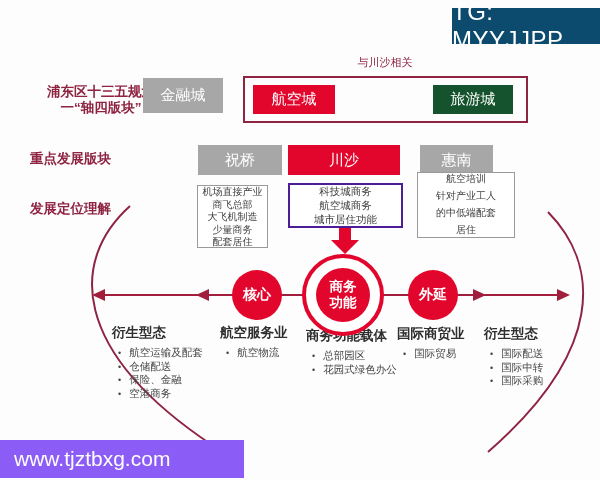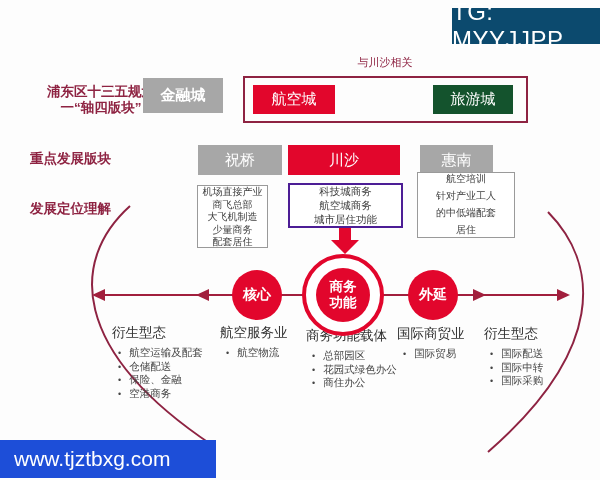--- a/index.html
+++ b/index.html
@@ -6,21 +6,21 @@
   html,body { background:#fff; }
   body { font-family:"Liberation Sans","DejaVu Sans",sans-serif; }
   #stage { position:relative; width:600px; height:480px; background:#fdfdfd; overflow:hidden; }
 
   .abs { position:absolute; }
 
   
   .wm-top { left:452px; top:8px; width:148px; height:36px; background:#0c4a6e;
             color:#fff; font-size:24px; display:flex; align-items:center; justify-content:center;
             letter-spacing:0.5px; z-index:5; }
-  .wm-bottom { left:0; top:440px; width:216px; height:38px; background:#1d4ed8;
+  .wm-bottom { left:0; top:440px; width:244px; height:38px; background:#8b5cf6;
                color:#fff; font-size:21px; display:flex; align-items:center; padding-left:14px;
                z-index:5; }
   .side-label { font-weight:bold; font-size:13.5px; color:#8e2342; z-index:2; }
   .plan-label { left:18px; top:84px; width:166px; text-align:center; line-height:16px; }
   .related-label { left:338px; top:55px; width:94px; text-align:center; font-size:11px;
                    color:#8e2342; z-index:2; }
 
   
   .block { display:flex; align-items:center; justify-content:center; color:#fff;
            font-size:15px; z-index:2; }
@@ -41,21 +41,21 @@
   .detail-box.red-border div { line-height:13px; font-size:10.5px; }
 
   
   .circle { border-radius:50%; background:#e2062c; color:#fff; font-weight:bold;
             display:flex; flex-direction:column; align-items:center; justify-content:center;
             z-index:3; }
   .ring { border-radius:50%; border:4px solid #e2062c; background:#fff; z-index:3; }
 
   
   .col { z-index:2; color:#454545; }
-  .col h4 { font-size:13.5px; color:#2f2f2f; font-weight:normal; margin-bottom:4px; white-space:nowrap; }
+  .col h4 { font-size:13.5px; color:#2f2f2f; font-weight:bold; margin-bottom:4px; white-space:nowrap; }
   .col ul { list-style:none; }
   .col li { font-size:10.5px; line-height:12.6px; white-space:nowrap; padding-left:6px; }
   .col li::before { content:"•"; margin-right:8px; font-size:9px; }
 
   svg.layer { position:absolute; left:0; top:0; z-index:1; pointer-events:none; }
 </style>
 </head>
 <body>
 
 <div id="stage">
@@ -75,21 +75,21 @@
   </svg>
 
   <div class="abs side-label plan-label">
     <div>浦东区十三五规划</div>
     <div>一“轴四版块”</div>
   </div>
   <div class="abs side-label" style="left:30px; top:150px;">重点发展版块</div>
   <div class="abs side-label" style="left:30px; top:200px;">发展定位理解</div>
 
   <div class="abs related-label">与川沙相关</div>
-  <div class="abs block bg-gray" style="left:143px; top:78px; width:80px; height:35px;font-weight:bold;">金融城</div>
+  <div class="abs block bg-gray" style="left:143px; top:78px; width:80px; height:35px;">金融城</div>
   <div class="abs group-outline"></div>
   <div class="abs block bg-red" style="left:253px; top:85px; width:82px; height:29px;">航空城</div>
   <div class="abs block bg-midgray" style="left:433px; top:85px; width:80px; height:29px;">旅游城</div>
 
   <div class="abs block bg-gray" style="left:198px; top:145px; width:84px; height:30px;">祝桥</div>
   <div class="abs block bg-red" style="left:288px; top:145px; width:112px; height:30px;">川沙</div>
   <div class="abs block bg-gray" style="left:420px; top:145px; width:73px; height:30px;">惠南</div>
 
   <div class="abs detail-box" style="left:197px; top:185px; width:71px; height:63px;">
     <div>机场直接产业</div>
@@ -133,21 +133,20 @@
     <ul>
       <li>航空物流</li>
     </ul>
   </div>
 
   <div class="abs col" style="left:306px; top:327px;">
     <h4>商务功能载体</h4>
     <ul>
       <li>总部园区</li>
       <li>花园式绿色办公</li>
-      <li>商住办公</li>
     </ul>
   </div>
 
   <div class="abs col" style="left:397px; top:325px;">
     <h4>国际商贸业</h4>
     <ul>
       <li>国际贸易</li>
     </ul>
   </div>
 

